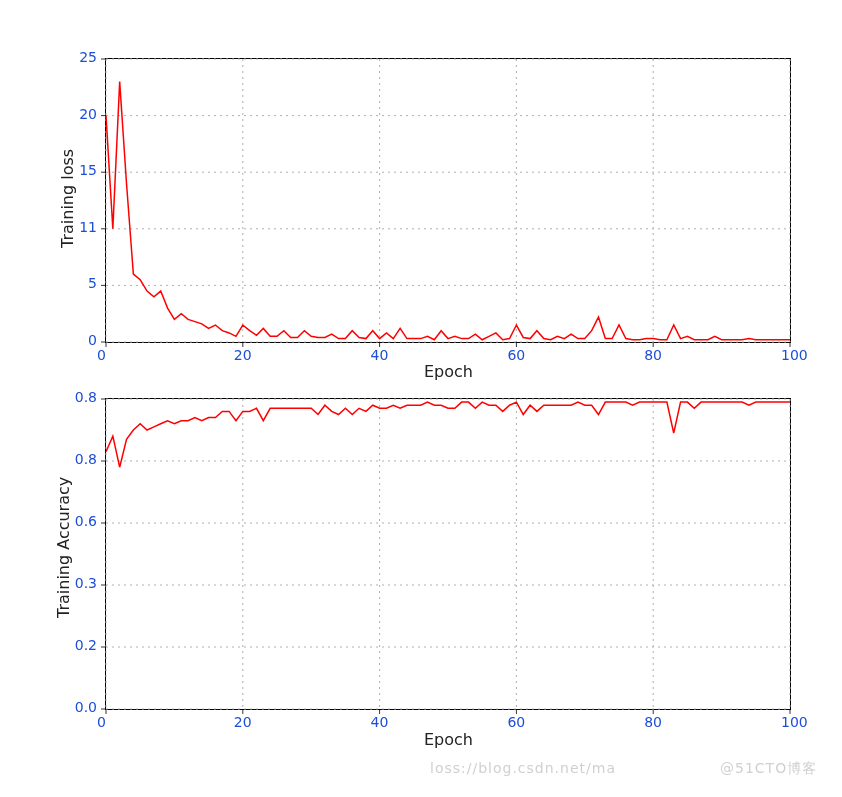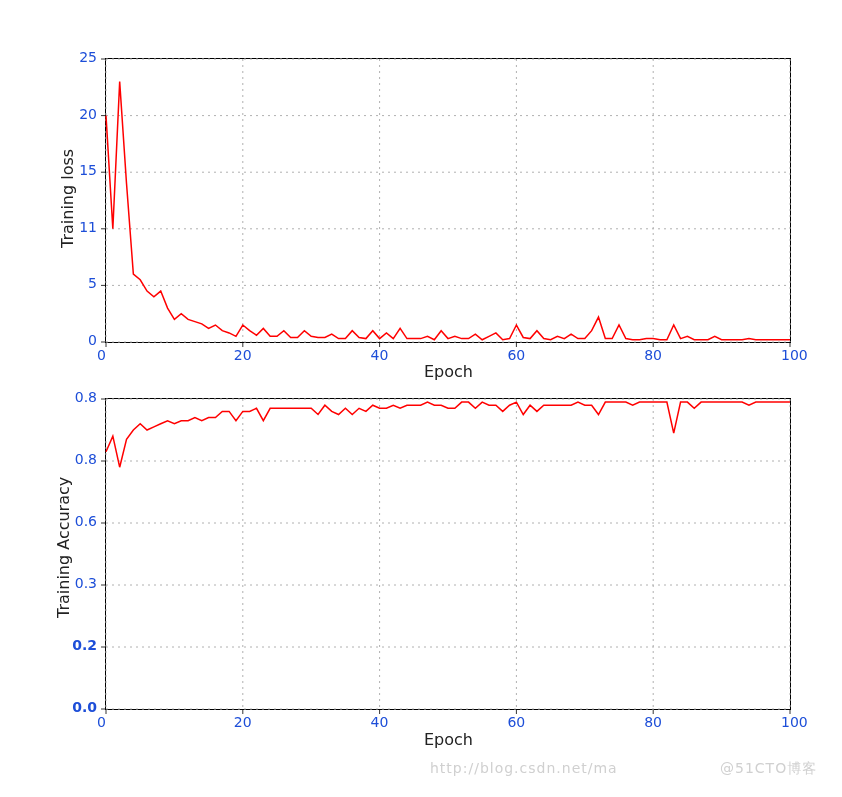--- a/index.html
+++ b/index.html
@@ -127,40 +127,40 @@
         <line x1="0" x2="684" y1="62" y2="62" class="grid-line"></line>
         <line x1="-5" x2="0" y1="62" y2="62" class="tick-mark"></line>
         <line x1="0" x2="684" y1="0" y2="0" class="grid-line"></line>
         <line x1="-5" x2="0" y1="0" y2="0" class="tick-mark"></line>
         <path d="M0.00 52.70 L6.84 37.20 L13.68 68.20 L20.52 40.30 L27.36 31.00 L34.20 24.80 L41.04 31.00 L47.88 27.90 L54.72 24.80 L61.56 21.70 L68.40 24.80 L75.24 21.70 L82.08 21.70 L88.92 18.60 L95.76 21.70 L102.60 18.60 L109.44 18.60 L116.28 12.40 L123.12 12.40 L129.96 21.70 L136.80 12.40 L143.64 12.40 L150.48 9.30 L157.32 21.70 L164.16 9.30 L171.00 9.30 L177.84 9.30 L184.68 9.30 L191.52 9.30 L198.36 9.30 L205.20 9.30 L212.04 15.50 L218.88 6.20 L225.72 12.40 L232.56 15.50 L239.40 9.30 L246.24 15.50 L253.08 9.30 L259.92 12.40 L266.76 6.20 L273.60 9.30 L280.44 9.30 L287.28 6.20 L294.12 9.30 L300.96 6.20 L307.80 6.20 L314.64 6.20 L321.48 3.10 L328.32 6.20 L335.16 6.20 L342.00 9.30 L348.84 9.30 L355.68 3.10 L362.52 3.10 L369.36 9.30 L376.20 3.10 L383.04 6.20 L389.88 6.20 L396.72 12.40 L403.56 6.20 L410.40 3.10 L417.24 15.50 L424.08 6.20 L430.92 12.40 L437.76 6.20 L444.60 6.20 L451.44 6.20 L458.28 6.20 L465.12 6.20 L471.96 3.10 L478.80 6.20 L485.64 6.20 L492.48 15.50 L499.32 3.10 L506.16 3.10 L513.00 3.10 L519.84 3.10 L526.68 6.20 L533.52 3.10 L540.36 3.10 L547.20 3.10 L554.04 3.10 L560.88 3.10 L567.72 34.10 L574.56 3.10 L581.40 3.10 L588.24 9.30 L595.08 3.10 L601.92 3.10 L608.76 3.10 L615.60 3.10 L622.44 3.10 L629.28 3.10 L636.12 3.10 L642.96 6.20 L649.80 3.10 L656.64 3.10 L663.48 3.10 L670.32 3.10 L677.16 3.10 L684.00 3.10 " class="data-line" stroke="#ff0000"></path>
       </svg>
   </div>
   <div class="ylabel" style="left:54px; top:618px;">Training Accuracy</div>
   <div class="xlabel" style="left:424px; top:730px;">Epoch</div>
 
-  <div class="watermark" style="left:430px; top:760px;">http://blog.csdn.net/ma</div>
+  <div class="watermark" style="left:430px; top:760px;">loss://blog.csdn.net/ma</div>
   <div class="watermark" style="left:720px; top:760px;">@51CTO博客</div>
 
 <div class="tick-label" style="left: 97px; top: 347px;">0</div>
     <div class="tick-label" style="left: 233.8px; top: 347px;">20</div>
     <div class="tick-label" style="left: 370.6px; top: 347px;">40</div>
     <div class="tick-label" style="left: 507.4px; top: 347px;">60</div>
     <div class="tick-label" style="left: 644.2px; top: 347px;">80</div>
     <div class="tick-label" style="left: 781px; top: 347px;">100</div>
     <div class="tick-label" style="right: 745px; top: 332px; text-align: right;">0</div>
     <div class="tick-label" style="right: 745px; top: 275.4px; text-align: right;">5</div>
     <div class="tick-label" style="right: 745px; top: 218.8px; text-align: right;">11</div>
     <div class="tick-label" style="right: 745px; top: 162.2px; text-align: right;">15</div>
     <div class="tick-label" style="right: 745px; top: 105.6px; text-align: right;">20</div>
     <div class="tick-label" style="right: 745px; top: 49px; text-align: right;">25</div>
     <div class="tick-label" style="left: 97px; top: 714px;">0</div>
     <div class="tick-label" style="left: 233.8px; top: 714px;">20</div>
     <div class="tick-label" style="left: 370.6px; top: 714px;">40</div>
     <div class="tick-label" style="left: 507.4px; top: 714px;">60</div>
     <div class="tick-label" style="left: 644.2px; top: 714px;">80</div>
     <div class="tick-label" style="left: 781px; top: 714px;">100</div>
-    <div class="tick-label" style="right: 745px; top: 699px; text-align: left; font-weight: bold;">0.0</div>
-    <div class="tick-label" style="right: 745px; top: 637px; text-align: left; font-weight: bold;">0.2</div>
+    <div class="tick-label" style="right: 745px; top: 699px; text-align: left;">0.0</div>
+    <div class="tick-label" style="right: 745px; top: 637px; text-align: left;">0.2</div>
     <div class="tick-label" style="right: 745px; top: 575px; text-align: right;">0.3</div>
     <div class="tick-label" style="right: 745px; top: 513px; text-align: right; margin-left: 46px;">0.6</div>
     <div class="tick-label" style="right: 745px; top: 451px; ">0.8</div>
     <div class="tick-label" style="right: 745px; top: 389px; text-align: right;">0.8</div>
   </div>
 
 </body></html>

